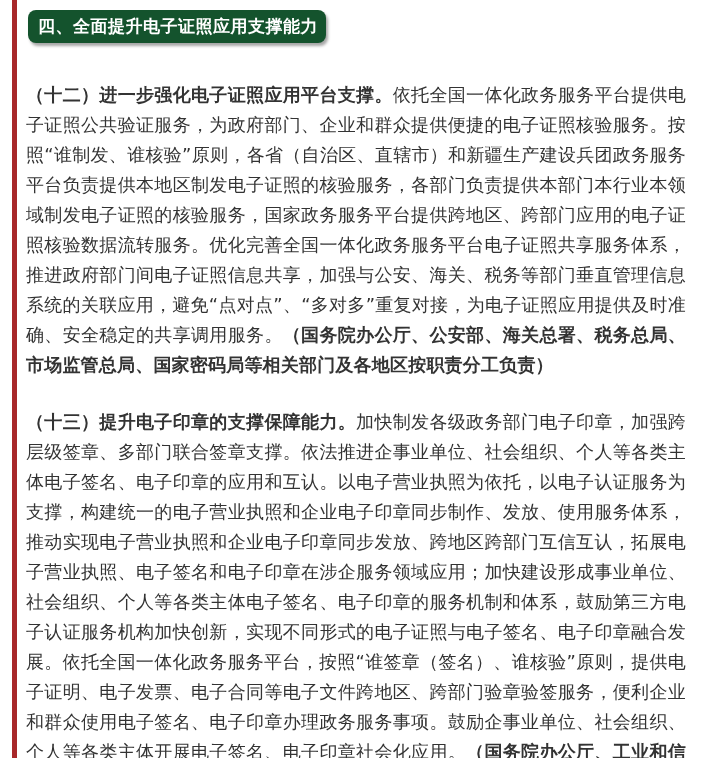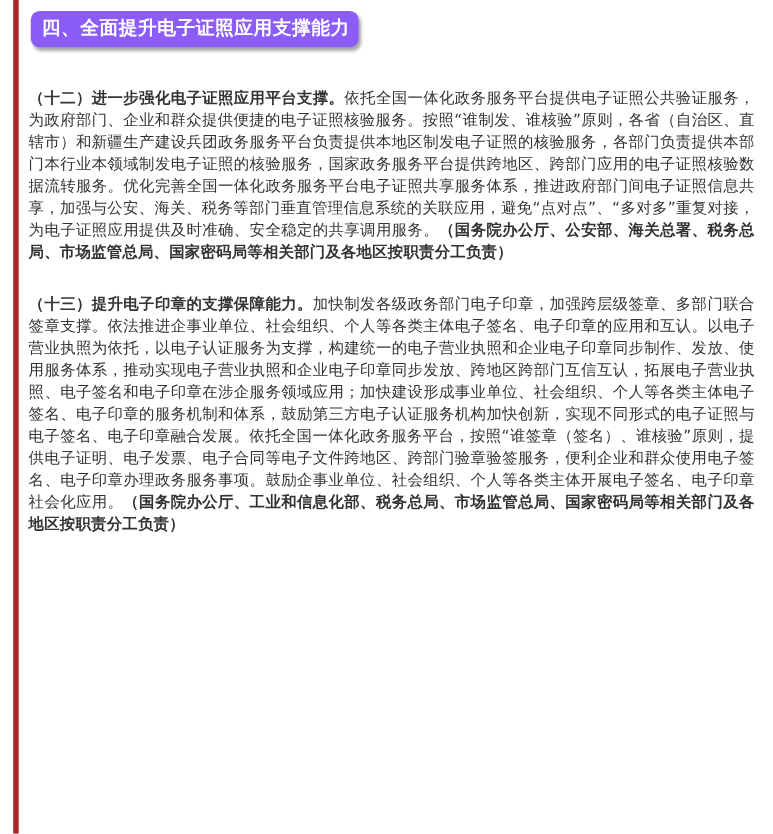--- a/index.html
+++ b/index.html
@@ -22,41 +22,41 @@
       width: 5px;
       height: 758px;
       background: #a8282a;
     }
     .section-header {
       position: absolute;
       left: 28px;
       top: 10px;
       height: 33px;
       width: 298px;
-      background: #8b5cf6;
+      background: #14532d;
       border-radius: 8px;
       box-shadow: 2px 3px 3px rgba(0,0,0,0.35);
       color: #ffffff;
       font-weight: bold;
       font-size: 17px;
       line-height: 33px;
       padding-left: 10px;
       box-sizing: border-box;
       white-space: nowrap;
       letter-spacing: 0.5px;
     }
     .content {
       position: absolute;
       left: 26px;
       top: 80px;
       width: 660px;
     }
     .para {
-      font-size: 14px;
-      line-height: 20px;
+      font-size: 18px;
+      line-height: 30px;
       text-align: justify;
       margin: 0 0 27px 0;
       letter-spacing: 0.2px;
     }
     .para .lead {
       font-weight: bold;
       color: #333333;
     }
     .para .resp {
       font-weight: bold;

